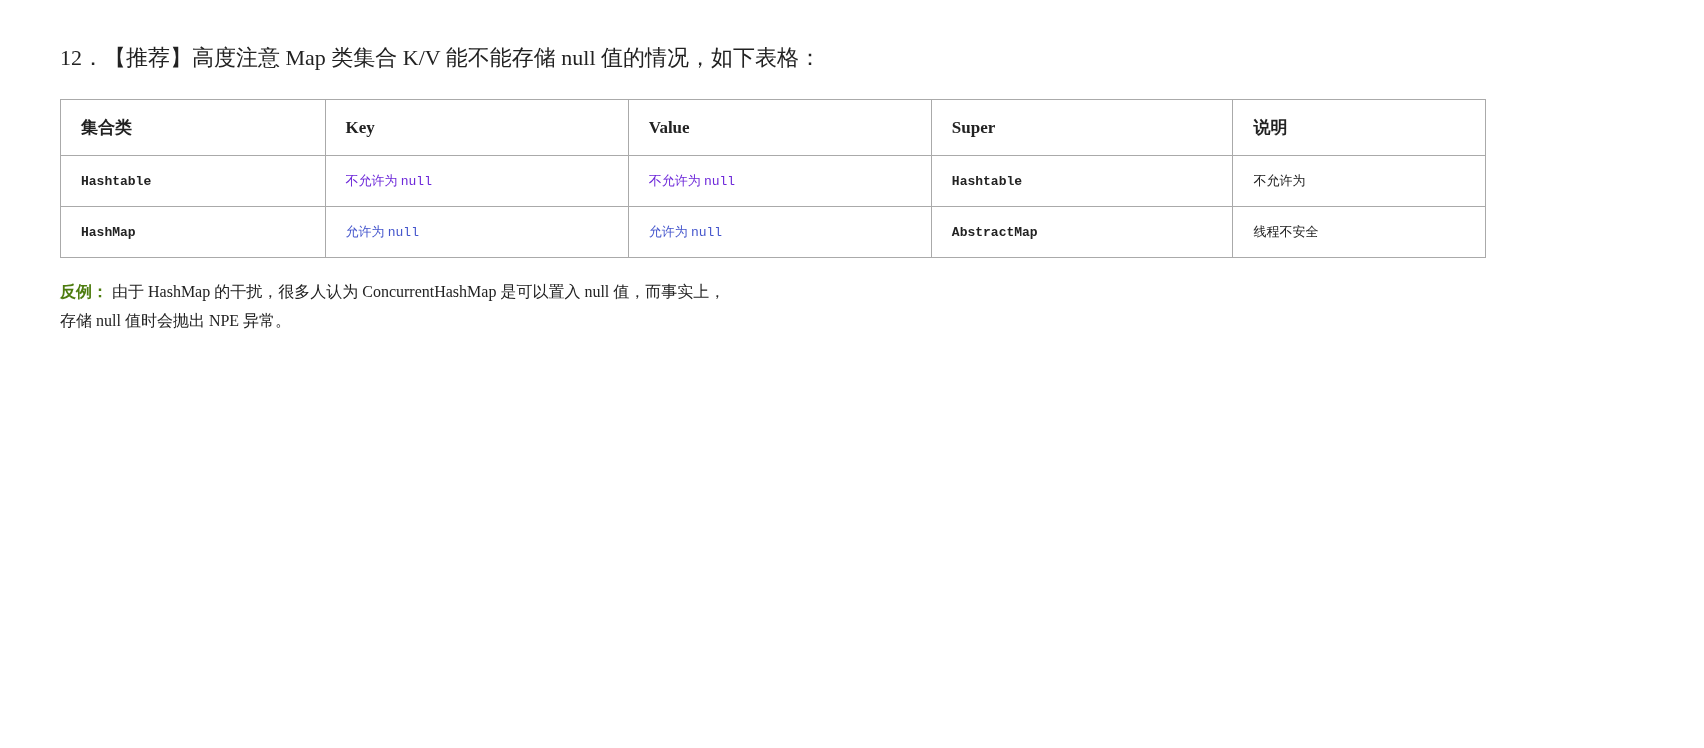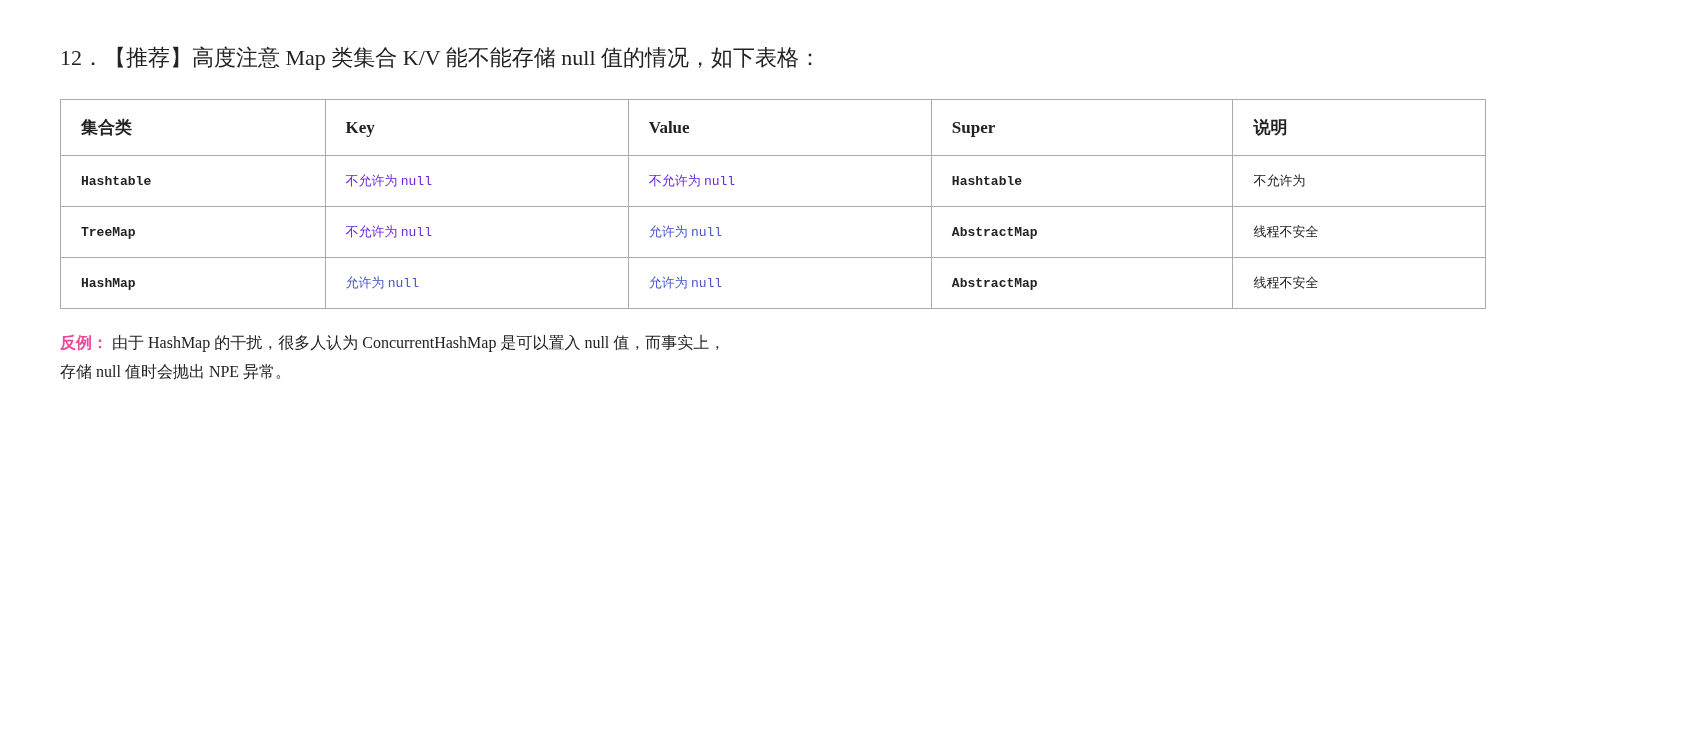--- a/index.html
+++ b/index.html
@@ -61,21 +61,21 @@
       color: #4455cc;
     }
 
     .footer-text {
       font-size: 16px;
       line-height: 1.8;
       width: 90%;
     }
 
     .footer-text .fan-li {
-      color: #ec4899;
+      color: #4d7c0f;
       font-weight: bold;
     }
   </style>
 </head>
 <body>
 
 <div class="heading">
   <span>12．</span><span>【</span><span>推荐</span><span>】</span><span>高度注意 Map 类集合 K/V 能不能存储 null 值的情况，如下表格：</span>
 </div>
 
@@ -91,27 +91,20 @@
   </thead>
   <tbody id="table-body">
   <tr>
         <td><span class="mono" style="font-weight: bold;">Hashtable</span></td>
         <td><span class="red-text">不允许为 <span class="mono">null</span></span></td>
         <td><span class="red-text">不允许为 <span class="mono">null</span></span></td>
         <td><span class="mono" style="font-weight: bold;">Hashtable</span></td>
         <td>不允许为</td>
       </tr>
       <tr>
-        <td><span class="mono" style="font-weight: bold;">TreeMap</span></td>
-        <td><span class="red-text">不允许为 <span class="mono">null</span></span></td>
-        <td><span class="blue-text">允许为 <span class="mono">null</span></span></td>
-        <td><span class="mono" style="font-weight: bold;">AbstractMap</span></td>
-        <td>线程不安全</td>
-      </tr>
-      <tr>
         <td><span class="mono" style="font-weight: bold;">HashMap</span></td>
         <td><span class="blue-text">允许为 <span class="mono">null</span></span></td>
         <td><span class="blue-text">允许为 <span class="mono">null</span></span></td>
         <td><span class="mono" style="font-weight: bold;">AbstractMap</span></td>
         <td>线程不安全</td>
       </tr>
     </tbody>
 </table>
 
 <div class="footer-text">

